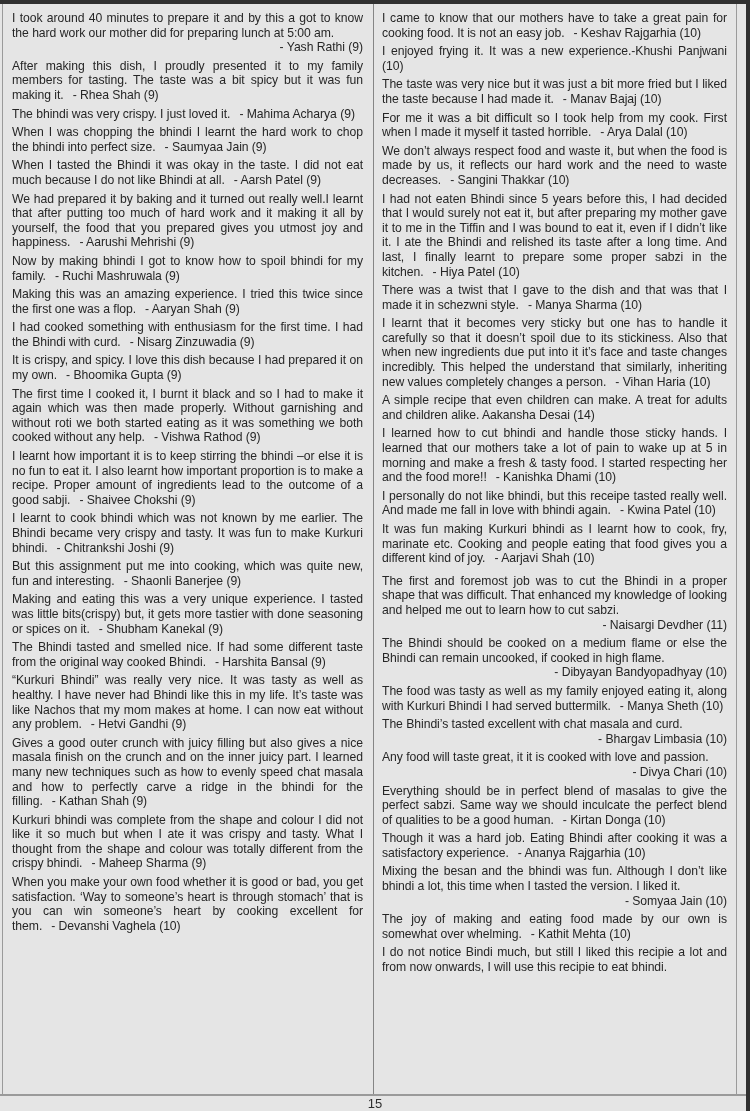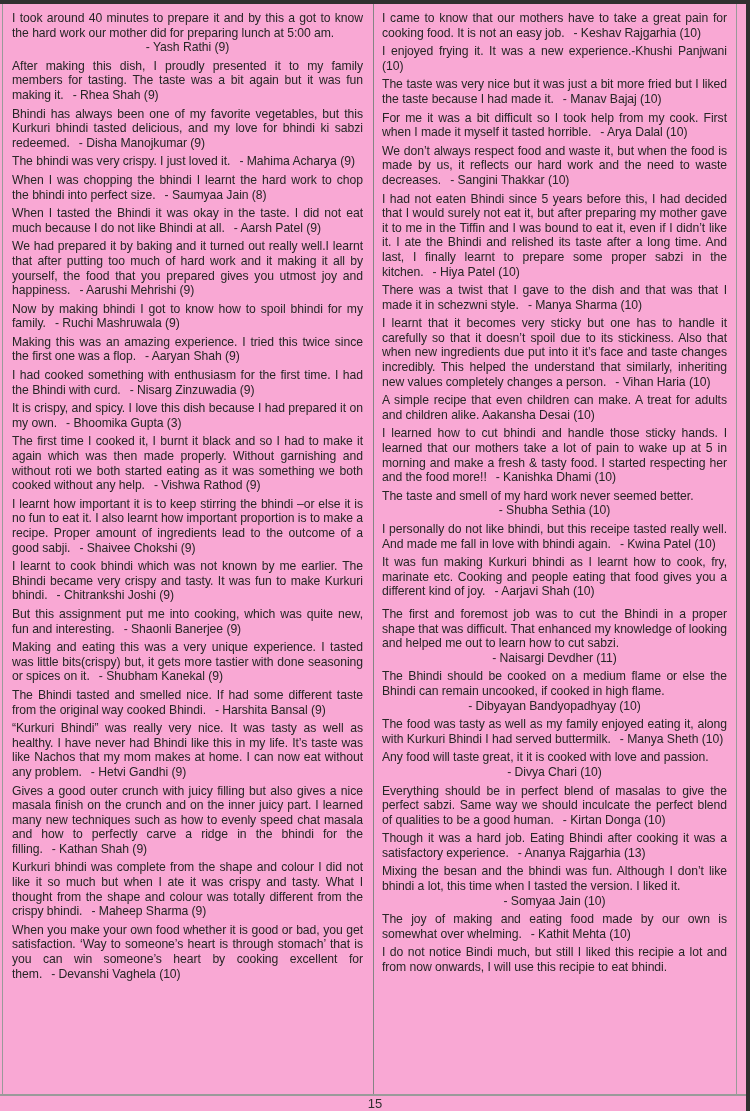--- a/index.html
+++ b/index.html
@@ -1,20 +1,20 @@
 <!DOCTYPE html>
 <html><head>
 <meta charset="utf-8">
 <style>
   html, body { margin: 0; padding: 0; background: #ffffff; }
   .page {
     position: relative;
     width: 750px;
     height: 1111px;
-    background: #f9a8d4;
+    background: #e5e5e5;
     overflow: hidden;
     font-family: "Liberation Sans", sans-serif;
   }
   .top-edge {
     position: absolute; top: 0; left: 0;
     width: 100%; height: 4px;
     background: #303030; z-index: 6;
   }
   .right-edge {
     position: absolute; top: 0; right: 0;
@@ -38,50 +38,49 @@
   .para {
     margin: 0 0 4px 0;
     font-size: 12.2px;
     line-height: 14.6px;
     letter-spacing: -0.05px;
     color: #262626;
     text-align: justify;
   }
   .para.space-before { margin-top: 8px; }
   .attr { padding-left: 9px; white-space: nowrap; }
-  .attr.own-line { display: block; text-align: center; padding-left: 0; white-space: normal; }
+  .attr.own-line { display: block; text-align: right; padding-left: 0; white-space: normal; }
   .footer-rule {
     position: absolute; left: 0; right: 0; top: 1094px;
     height: 2px; background: #9a9a9a;
   }
   .page-number {
     position: absolute; top: 1096px; left: 0; width: 100%;
     text-align: center;
     font-size: 13px; color: #2e2e2e;
   }
 </style>
 </head>
 <body>
 
 <div class="page">
   <div class="top-edge"></div>
   <div class="right-edge"></div>
   <div class="content">
     <div class="col col-left" id="col-left">
         <p class="para"><span>I took around 40 minutes to prepare it and by this a got to know the hard work our mother did for preparing lunch at 5:00 am.</span><span class="attr own-line">- Yash Rathi (9)</span></p>
-        <p class="para"><span>After making this dish, I proudly presented it to my family members for tasting. The taste was a bit again but it was fun making it.</span><span class="attr">- Rhea Shah (9)</span></p>
-        <p class="para"><span>Bhindi has always been one of my favorite vegetables, but this Kurkuri bhindi tasted delicious, and my love for bhindi ki sabzi redeemed.</span><span class="attr">- Disha Manojkumar (9)</span></p>
+        <p class="para"><span>After making this dish, I proudly presented it to my family members for tasting. The taste was a bit spicy but it was fun making it.</span><span class="attr">- Rhea Shah (9)</span></p>
         <p class="para"><span>The bhindi was very crispy. I just loved it.</span><span class="attr">- Mahima Acharya (9)</span></p>
-        <p class="para"><span>When I was chopping the bhindi I learnt the hard work to chop the bhindi into perfect size.</span><span class="attr">- Saumyaa Jain (8)</span></p>
+        <p class="para"><span>When I was chopping the bhindi I learnt the hard work to chop the bhindi into perfect size.</span><span class="attr">- Saumyaa Jain (9)</span></p>
         <p class="para"><span>When I tasted the Bhindi it was okay in the taste. I did not eat much because I do not like Bhindi at all.</span><span class="attr">- Aarsh Patel (9)</span></p>
         <p class="para"><span>We had prepared it by baking and it turned out really well.I learnt that after putting too much of hard work and it making it all by yourself, the food that you prepared gives you utmost joy and happiness.</span><span class="attr">- Aarushi Mehrishi (9)</span></p>
         <p class="para"><span>Now by making bhindi I got to know how to spoil bhindi for my family.</span><span class="attr">- Ruchi Mashruwala (9)</span></p>
         <p class="para"><span>Making this was an amazing experience. I tried this twice since the first one was a flop.</span><span class="attr">- Aaryan Shah (9)</span></p>
         <p class="para"><span>I had cooked something with enthusiasm for the first time. I had the Bhindi with curd.</span><span class="attr">- Nisarg Zinzuwadia (9)</span></p>
-        <p class="para"><span>It is crispy, and spicy. I love this dish because I had prepared it on my own.</span><span class="attr">- Bhoomika Gupta (3)</span></p>
+        <p class="para"><span>It is crispy, and spicy. I love this dish because I had prepared it on my own.</span><span class="attr">- Bhoomika Gupta (9)</span></p>
         <p class="para"><span>The first time I cooked it, I burnt it black and so I had to make it again which was then made properly. Without garnishing and without roti we both started eating as it was something we both cooked without any help.</span><span class="attr">- Vishwa Rathod (9)</span></p>
         <p class="para"><span>I learnt how important it is to keep stirring the bhindi –or else it is no fun to eat it. I also learnt how important proportion is to make a recipe. Proper amount of ingredients lead to the outcome of a good sabji.</span><span class="attr">- Shaivee Chokshi (9)</span></p>
         <p class="para"><span>I learnt to cook bhindi which was not known by me earlier. The Bhindi became very crispy and tasty. It was fun to make Kurkuri bhindi.</span><span class="attr">- Chitrankshi Joshi (9)</span></p>
         <p class="para"><span>But this assignment put me into cooking, which was quite new, fun and interesting.</span><span class="attr">- Shaonli Banerjee (9)</span></p>
         <p class="para"><span>Making and eating this was a very unique experience. I tasted was little bits(crispy) but, it gets more tastier with done seasoning or spices on it.</span><span class="attr">- Shubham Kanekal (9)</span></p>
         <p class="para"><span>The Bhindi tasted and smelled nice. If had some different taste from the original way cooked Bhindi.</span><span class="attr">- Harshita Bansal (9)</span></p>
         <p class="para"><span>“Kurkuri Bhindi” was really very nice. It was tasty as well as healthy. I have never had Bhindi like this in my life. It’s taste was like Nachos that my mom makes at home. I can now eat without any problem.</span><span class="attr">- Hetvi Gandhi (9)</span></p>
         <p class="para"><span>Gives a good outer crunch with juicy filling but also gives a nice masala finish on the crunch and on the inner juicy part. I learned many new techniques such as how to evenly speed chat masala and how to perfectly carve a ridge in the bhindi for the filling.</span><span class="attr">- Kathan Shah (9)</span></p>
         <p class="para"><span>Kurkuri bhindi was complete from the shape and colour I did not like it so much but when I ate it was crispy and tasty. What I thought from the shape and colour was totally different from the crispy bhindi.</span><span class="attr">- Maheep Sharma (9)</span></p>
         <p class="para"><span>When you make your own food whether it is good or bad, you get satisfaction. ‘Way to someone’s heart is through stomach’ that is you can win someone’s heart by cooking excellent for them.</span><span class="attr">- Devanshi Vaghela (10)</span></p>
@@ -89,31 +88,31 @@
     <div class="divider"></div>
     <div class="col col-right" id="col-right">
         <p class="para"><span>I came to know that our mothers have to take a great pain for cooking food. It is not an easy job.</span><span class="attr">- Keshav Rajgarhia (10)</span></p>
         <p class="para"><span>I enjoyed frying it. It was a new experience.-Khushi Panjwani (10)</span></p>
         <p class="para"><span>The taste was very nice but it was just a bit more fried but I liked the taste because I had made it.</span><span class="attr">- Manav Bajaj (10)</span></p>
         <p class="para"><span>For me it was a bit difficult so I took help from my cook. First when I made it myself it tasted horrible.</span><span class="attr">- Arya Dalal (10)</span></p>
         <p class="para"><span>We don’t always respect food and waste it, but when the food is made by us, it reflects our hard work and the need to waste decreases.</span><span class="attr">- Sangini Thakkar (10)</span></p>
         <p class="para"><span>I had not eaten Bhindi since 5 years before this, I had decided that I would surely not eat it, but after preparing my mother gave it to me in the Tiffin and I was bound to eat it, even if I didn’t like it. I ate the Bhindi and relished its taste after a long time. And last, I finally learnt to prepare some proper sabzi in the kitchen.</span><span class="attr">- Hiya Patel (10)</span></p>
         <p class="para"><span>There was a twist that I gave to the dish and that was that I made it in schezwni style.</span><span class="attr">- Manya Sharma (10)</span></p>
         <p class="para"><span>I learnt that it becomes very sticky but one has to handle it carefully so that it doesn’t spoil due to its stickiness. Also that when new ingredients due put into it it’s face and taste changes incredibly. This helped the understand that similarly, inheriting new values completely changes a person.</span><span class="attr">- Vihan Haria (10)</span></p>
-        <p class="para"><span>A simple recipe that even children can make. A treat for adults and children alike. Aakansha Desai (10)</span></p>
+        <p class="para"><span>A simple recipe that even children can make. A treat for adults and children alike. Aakansha Desai (14)</span></p>
         <p class="para"><span>I learned how to cut bhindi and handle those sticky hands. I learned that our mothers take a lot of pain to wake up at 5 in morning and make a fresh &amp; tasty food. I started respecting her and the food more!!</span><span class="attr">- Kanishka Dhami (10)</span></p>
-        <p class="para"><span>The taste and smell of my hard work never seemed better.</span><span class="attr own-line">- Shubha Sethia (10)</span></p>
         <p class="para"><span>I personally do not like bhindi, but this receipe tasted really well. And made me fall in love with bhindi again.</span><span class="attr">- Kwina Patel (10)</span></p>
         <p class="para"><span>It was fun making Kurkuri bhindi as I learnt how to cook, fry, marinate etc. Cooking and people eating that food gives you a different kind of joy.</span><span class="attr">- Aarjavi Shah (10)</span></p>
         <p class="para space-before"><span>The first and foremost job was to cut the Bhindi in a proper shape that was difficult. That enhanced my knowledge of looking and helped me out to learn how to cut sabzi.</span><span class="attr own-line">- Naisargi Devdher (11)</span></p>
         <p class="para"><span>The Bhindi should be cooked on a medium flame or else the Bhindi can remain uncooked, if cooked in high flame.</span><span class="attr own-line">- Dibyayan Bandyopadhyay (10)</span></p>
         <p class="para"><span>The food was tasty as well as my family enjoyed eating it, along with Kurkuri Bhindi I had served buttermilk.</span><span class="attr">- Manya Sheth (10)</span></p>
+        <p class="para"><span>The Bhindi’s tasted excellent with chat masala and curd.</span><span class="attr own-line">- Bhargav Limbasia (10)</span></p>
         <p class="para"><span>Any food will taste great, it it is cooked with love and passion.</span><span class="attr own-line">- Divya Chari (10)</span></p>
         <p class="para"><span>Everything should be in perfect blend of masalas to give the perfect sabzi. Same way we should inculcate the perfect blend of qualities to be a good human.</span><span class="attr">- Kirtan Donga (10)</span></p>
-        <p class="para"><span>Though it was a hard job. Eating Bhindi after cooking it was a satisfactory experience.</span><span class="attr">- Ananya Rajgarhia (13)</span></p>
+        <p class="para"><span>Though it was a hard job. Eating Bhindi after cooking it was a satisfactory experience.</span><span class="attr">- Ananya Rajgarhia (10)</span></p>
         <p class="para"><span>Mixing the besan and the bhindi was fun. Although I don’t like bhindi a lot, this time when I tasted the version. I liked it.</span><span class="attr own-line">- Somyaa Jain (10)</span></p>
         <p class="para"><span>The joy of making and eating food made by our own is somewhat over whelming.</span><span class="attr">- Kathit Mehta (10)</span></p>
         <p class="para"><span>I do not notice Bindi much, but still I liked this recipie a lot and from now onwards, I will use this recipie to eat bhindi.</span></p>
       </div>
   </div>
   <div class="footer-rule"></div>
   <div class="page-number">15</div>
 </div>
 
 </body></html>

